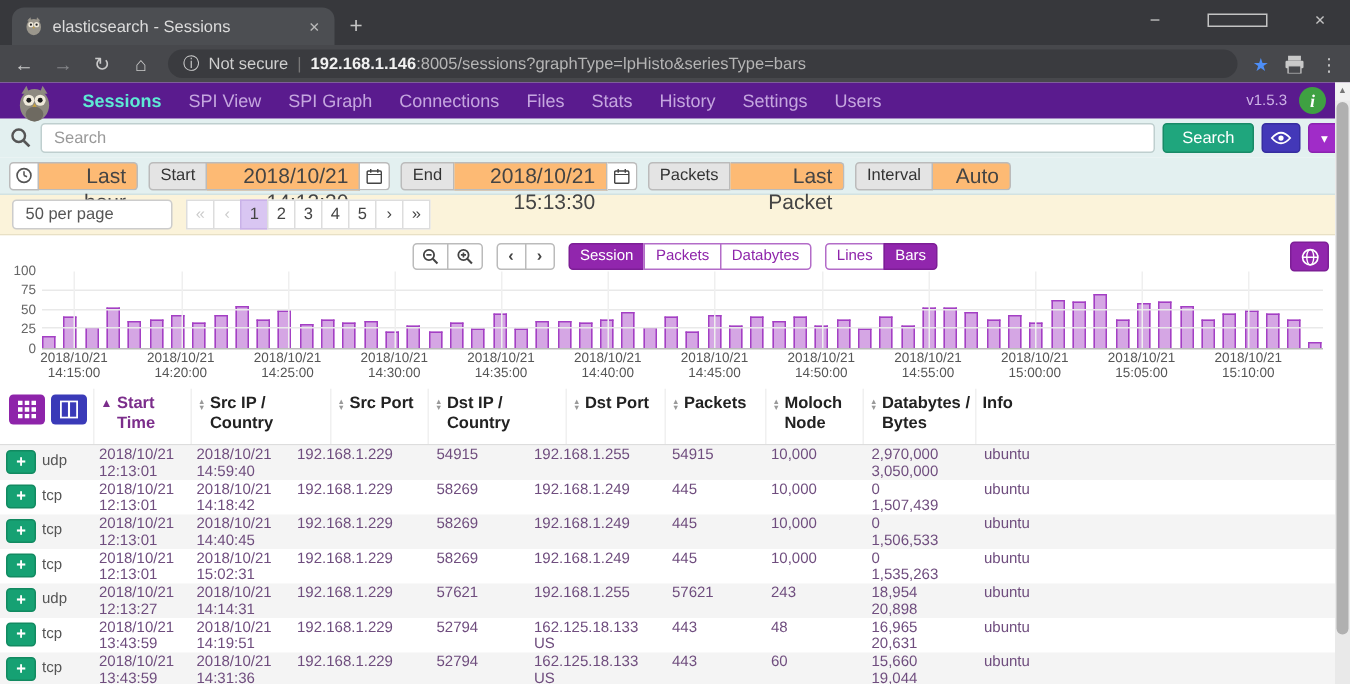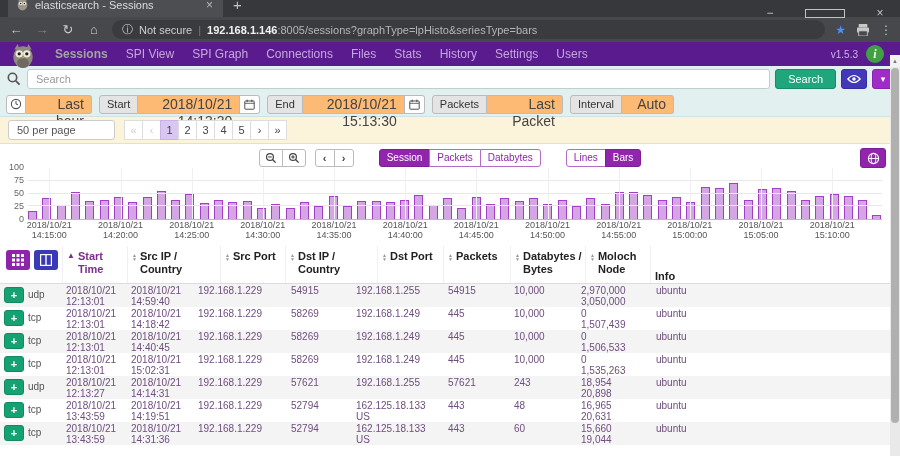--- a/index.html
+++ b/index.html
@@ -1,21 +1,21 @@
 <!DOCTYPE html>
 <html><head>
 <meta charset="utf-8">
 <style>
   * { margin:0; padding:0; box-sizing:border-box; }
   html,body { width:900px; height:456px; overflow:hidden; background:#fff;
               font-family:"Liberation Sans", sans-serif; }
   #app { position:relative; width:900px; height:456px; }
 
   
-  .tabstrip { height:17px; background:#37383c; display:flex; align-items:flex-end; }
+  .tabstrip { height:30px; background:#37383c; display:flex; align-items:flex-end; }
   .tab { width:215px; height:25px; background:#4c4e52; border-radius:8px 8px 0 0;
          margin-left:8px; display:flex; align-items:center; padding:0 8px; gap:6px; }
   .tab-title { color:#dcdcdc; font-size:11px; flex:1; white-space:nowrap; overflow:hidden; }
   .tab-close { color:#b9b9b9; font-size:12px; padding:0 2px; }
   .newtab { color:#c5c5c5; font-size:15px; margin:0 0 4px 10px; }
   .winctl { margin-left:auto; display:flex; align-items:center; align-self:flex-start;
             height:26px; }
   .winctl span { color:#c3c3c3; width:40px; text-align:center; font-size:12px; }
   .win-max { display:inline-block; width:9px; height:9px; border:1.5px solid #c3c3c3;
              margin:0 15px; }
@@ -28,21 +28,21 @@
   .url-rest { color:#b5b5b5; }
   .url-sep { color:#777; }
   .star { color:#4d8ef7; font-size:12px; }
   .menu-dots { color:#c9c9c9; font-size:12px; }
 
   
   .navbar { height:24px; background:#5a1b8e; display:flex; align-items:center;
             padding-left:46px; position:relative; }
   .owl { position:absolute; left:7px; top:1px; width:32px; height:26px; }
   .nav-item { color:#c5a6df; font-size:12px; padding:0 9px; text-decoration:none; }
-  .nav-item.active { color:#a3a3a3; font-weight:bold; }
+  .nav-item.active { color:#5eead4; font-weight:bold; }
   .nav-right { margin-left:auto; display:flex; align-items:center; gap:8px;
                padding-right:16px; }
   .version { color:#cdb3e6; font-size:10px; }
   .info-badge { width:18px; height:18px; border-radius:50%; background:#3fa142;
                 color:#fff; font-size:12px; font-weight:bold; font-style:italic;
                 font-family:"Liberation Serif", serif; text-align:center; line-height:18px; }
 
   
   .searchrow { height:26px; background:#e3f0f0; display:flex; align-items:center;
                padding:0 6px; gap:5px; }
@@ -91,21 +91,21 @@
   .chart-controls { height:24px; display:flex; align-items:center; justify-content:center;
                     gap:9px; padding-top:3px; }
   .cgrp { display:flex; }
   .cbtn { height:18px; min-width:20px; background:#fff; border:1px solid #bbb;
           margin-left:-1px; display:flex; align-items:center; justify-content:center;
           font-size:11px; font-weight:bold; color:#444; padding:0 5px; }
   .cgrp .cbtn:first-child { border-radius:3px 0 0 3px; margin-left:0; }
   .cgrp .cbtn:last-child { border-radius:0 3px 3px 0; }
   .tbtn { height:18px; background:#fff; border:1px solid #b36cc8; margin-left:-1px;
           font-size:10px; color:#8e24aa; line-height:16px; padding:0 7px; }
-  .cgrp .tbtn:first-child { border-radius:3px 0 0 3px; margin-left:16px; }
+  .cgrp .tbtn:first-child { border-radius:3px 0 0 3px; margin-left:0; }
   .cgrp .tbtn:last-child { border-radius:0 3px 3px 0; }
   .tbtn.on { background:#9126ad; border-color:#7d1e96; color:#fff; }
   .btn-globe { position:absolute; right:14px; top:4px; width:26px; height:20px;
                background:#9126ad; border:1px solid #7d1e96; border-radius:3px;
                display:flex; align-items:center; justify-content:center; }
   .plotwrap { display:flex; padding-right:18px; }
   .yaxis { width:28px; position:relative; height:52px; }
   .ylab { position:absolute; right:4px; font-size:9px; color:#666; line-height:9px; }
   .plot { flex:1; height:52px; position:relative; border-bottom:1px solid #bbb; }
   .hgrid { position:absolute; left:0; right:0; height:1px; background:#e9e9e9; }
@@ -125,21 +125,21 @@
   .th .hlines div { line-height:13px; }
   .th .hlines.sorted { color:#7b2d8b; }
   .sort { display:inline-flex; flex-direction:column; color:#999; font-size:5px;
           line-height:4px; margin:3px 3px 0 0; }
   .sort.asc { color:#7b2d8b; font-size:8px; line-height:8px; margin-top:2px; }
   .col-ctl { width:62px; display:flex; align-items:flex-start; gap:4px;
              padding:4px 0 0 6px; border-left:none; }
   .col0 { width:65px; } .col1 { width:67px; } .col2 { width:93px; }
   .col3 { width:65px; } .col4 { width:92px; } .col5 { width:66px; }
   .col6 { width:67px; } .col7 { width:75px; } .col8 { width:65px; }
-  .col9 { flex:1;align-items:flex-end; }
+  .col9 { flex:1; }
   .hbtn { width:24px; height:20px; border-radius:3px; border:none; display:flex;
           align-items:center; justify-content:center; }
   .hbtn.grid { background:#8e24aa; }
   .hbtn.cols { background:#3a3ab8; }
   .trow { display:flex; height:23px; }
   .trow.odd { background:#f4f4f4; }
   .td { padding:1px 2px 0 4px; color:#6f4d7e; }
   .td .val { line-height:10px; padding-top:1px; }
   .trow .col-ctl { padding-top:3px; align-items:center; padding-bottom:0; height:23px;
                    align-items:flex-start; }
@@ -558,38 +558,38 @@
         </div>
         <div class="th col6">
           <span class="sort">
             <span>▲</span>
             <span>▼</span>
           </span>
           <span class="hlines">
             <div>Packets</div>
           </span>
         </div>
+        <div class="th col8">
+          <span class="sort">
+            <span>▲</span>
+            <span>▼</span>
+          </span>
+          <span class="hlines">
+            <div>Moloch</div>
+            <div>Node</div>
+          </span>
+        </div>
         <div class="th col7">
           <span class="sort">
             <span>▲</span>
             <span>▼</span>
           </span>
           <span class="hlines">
             <div>Databytes /</div>
             <div>Bytes</div>
-          </span>
-        </div>
-        <div class="th col8">
-          <span class="sort">
-            <span>▲</span>
-            <span>▼</span>
-          </span>
-          <span class="hlines">
-            <div>Moloch</div>
-            <div>Node</div>
           </span>
         </div>
         <div class="th col9">
           <span class="hlines">
             <div>Info</div>
           </span>
         </div>
       </div>
     <div id="tbody">
         <div class="trow odd">

